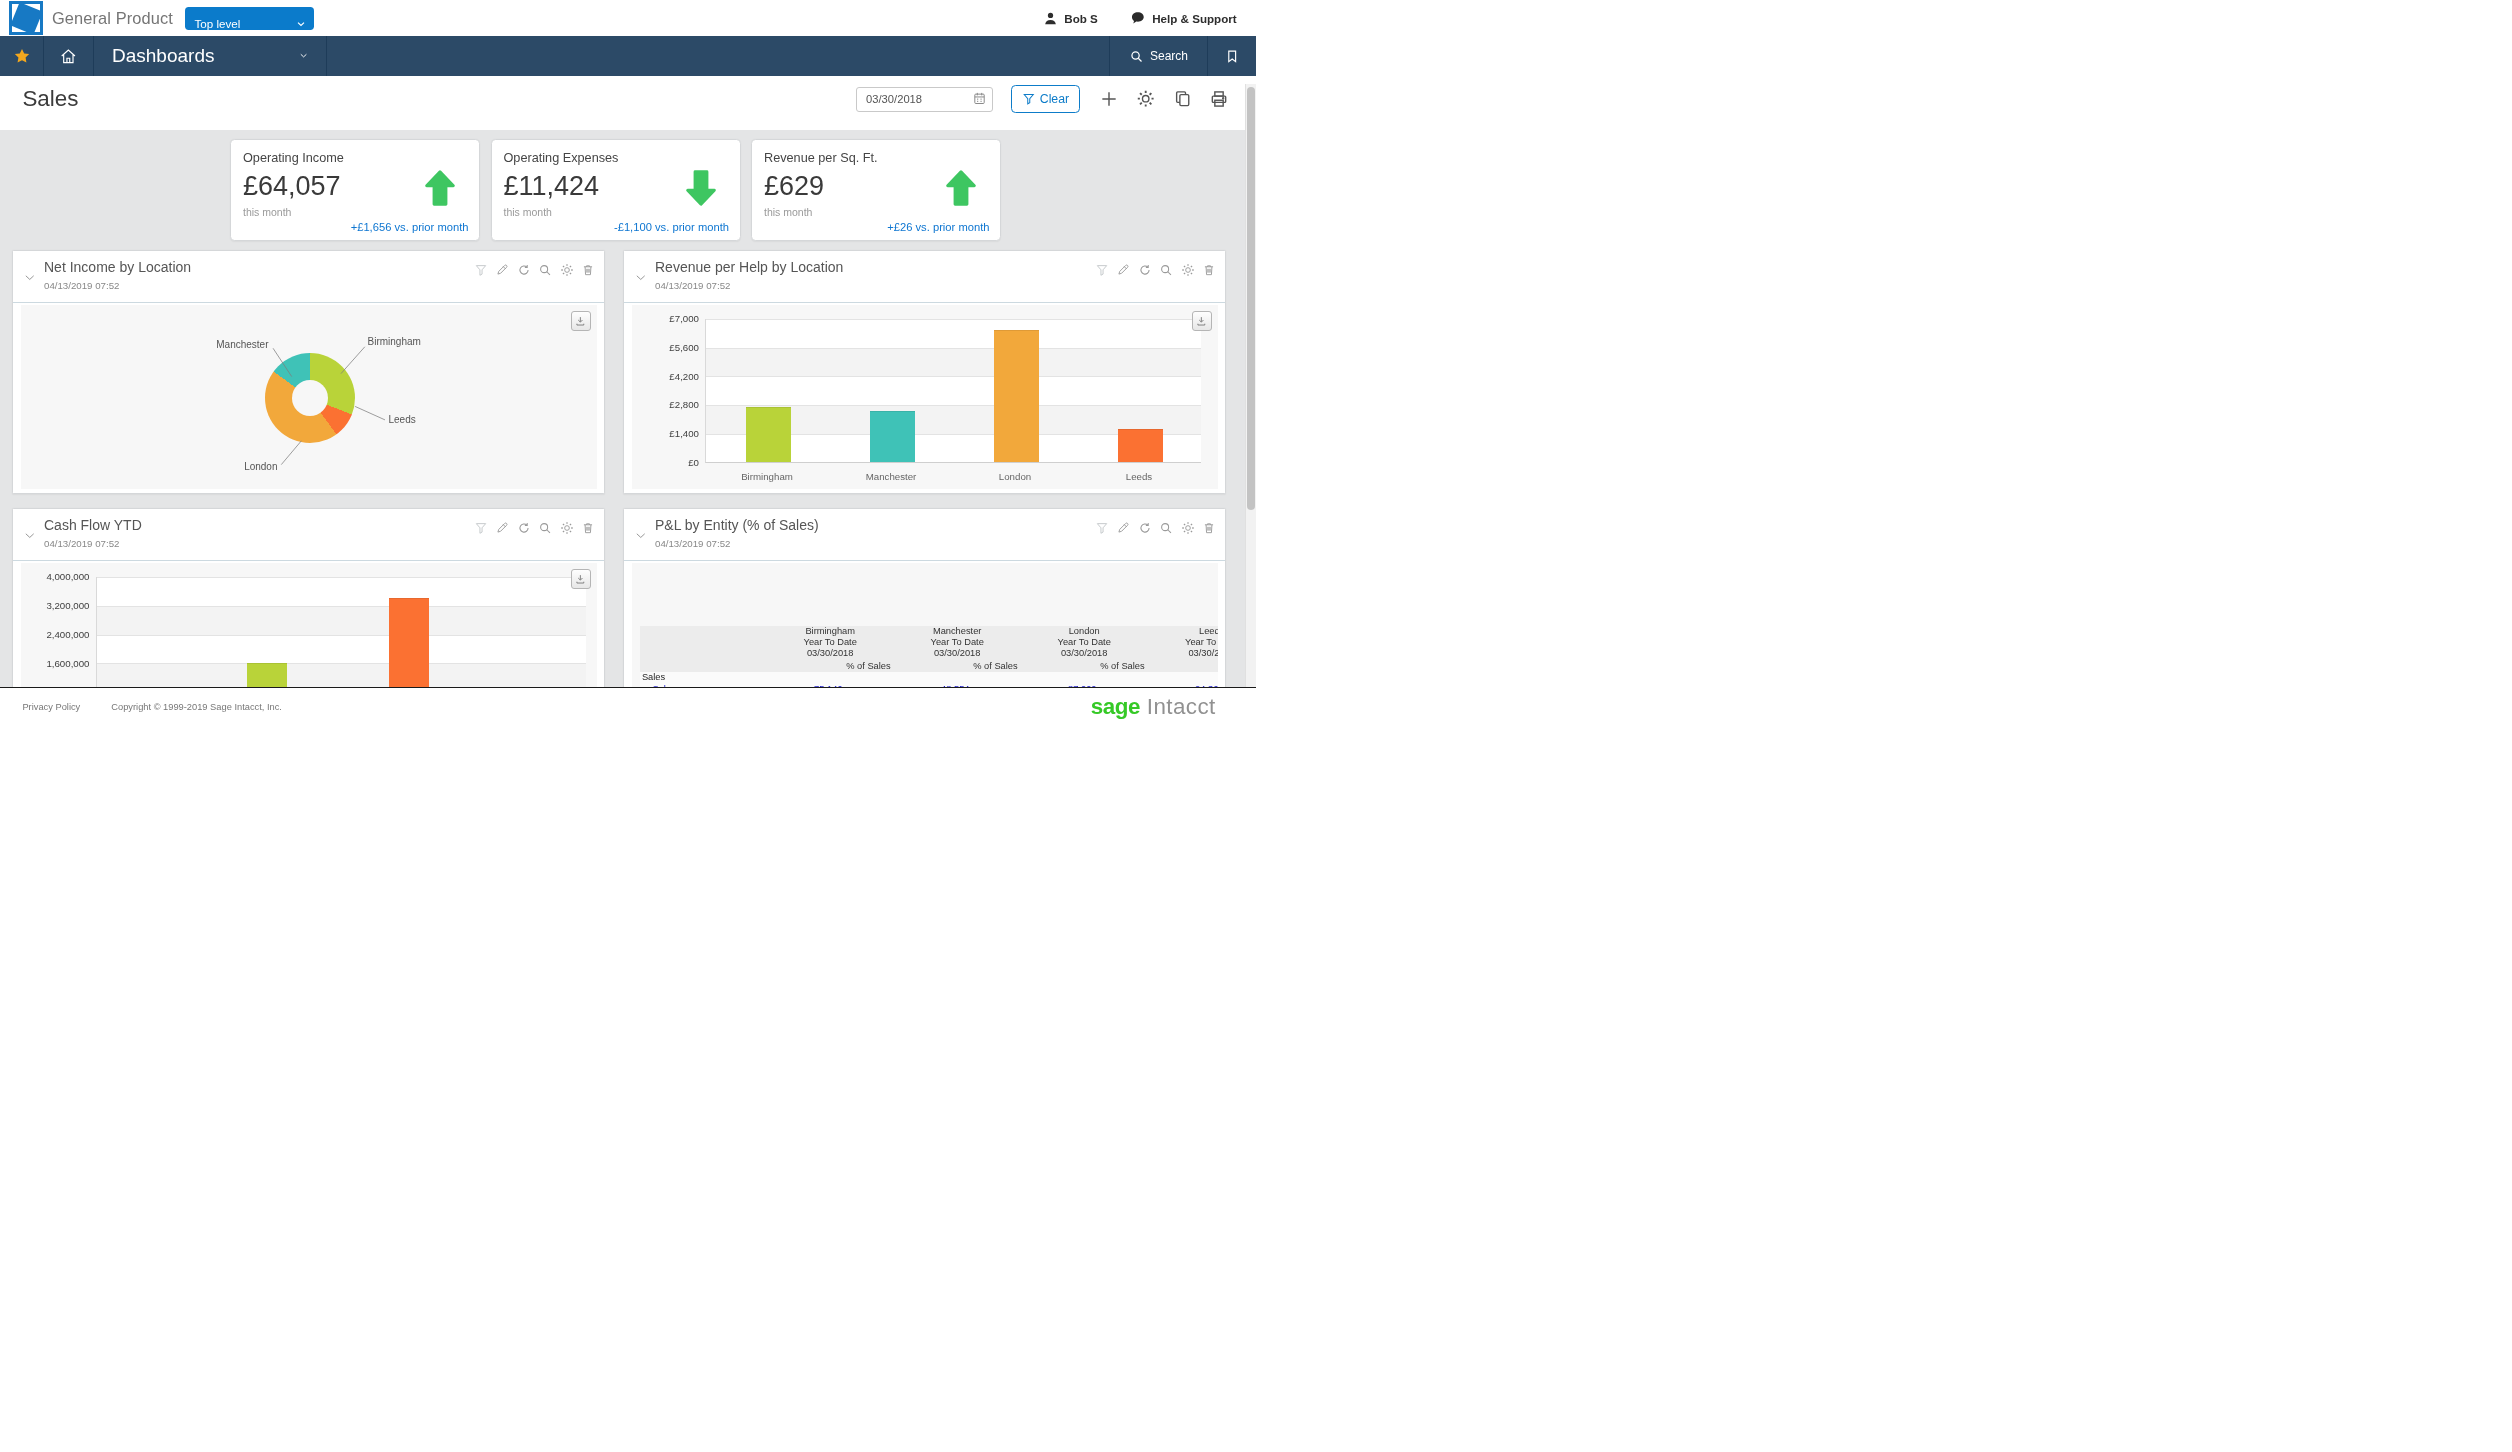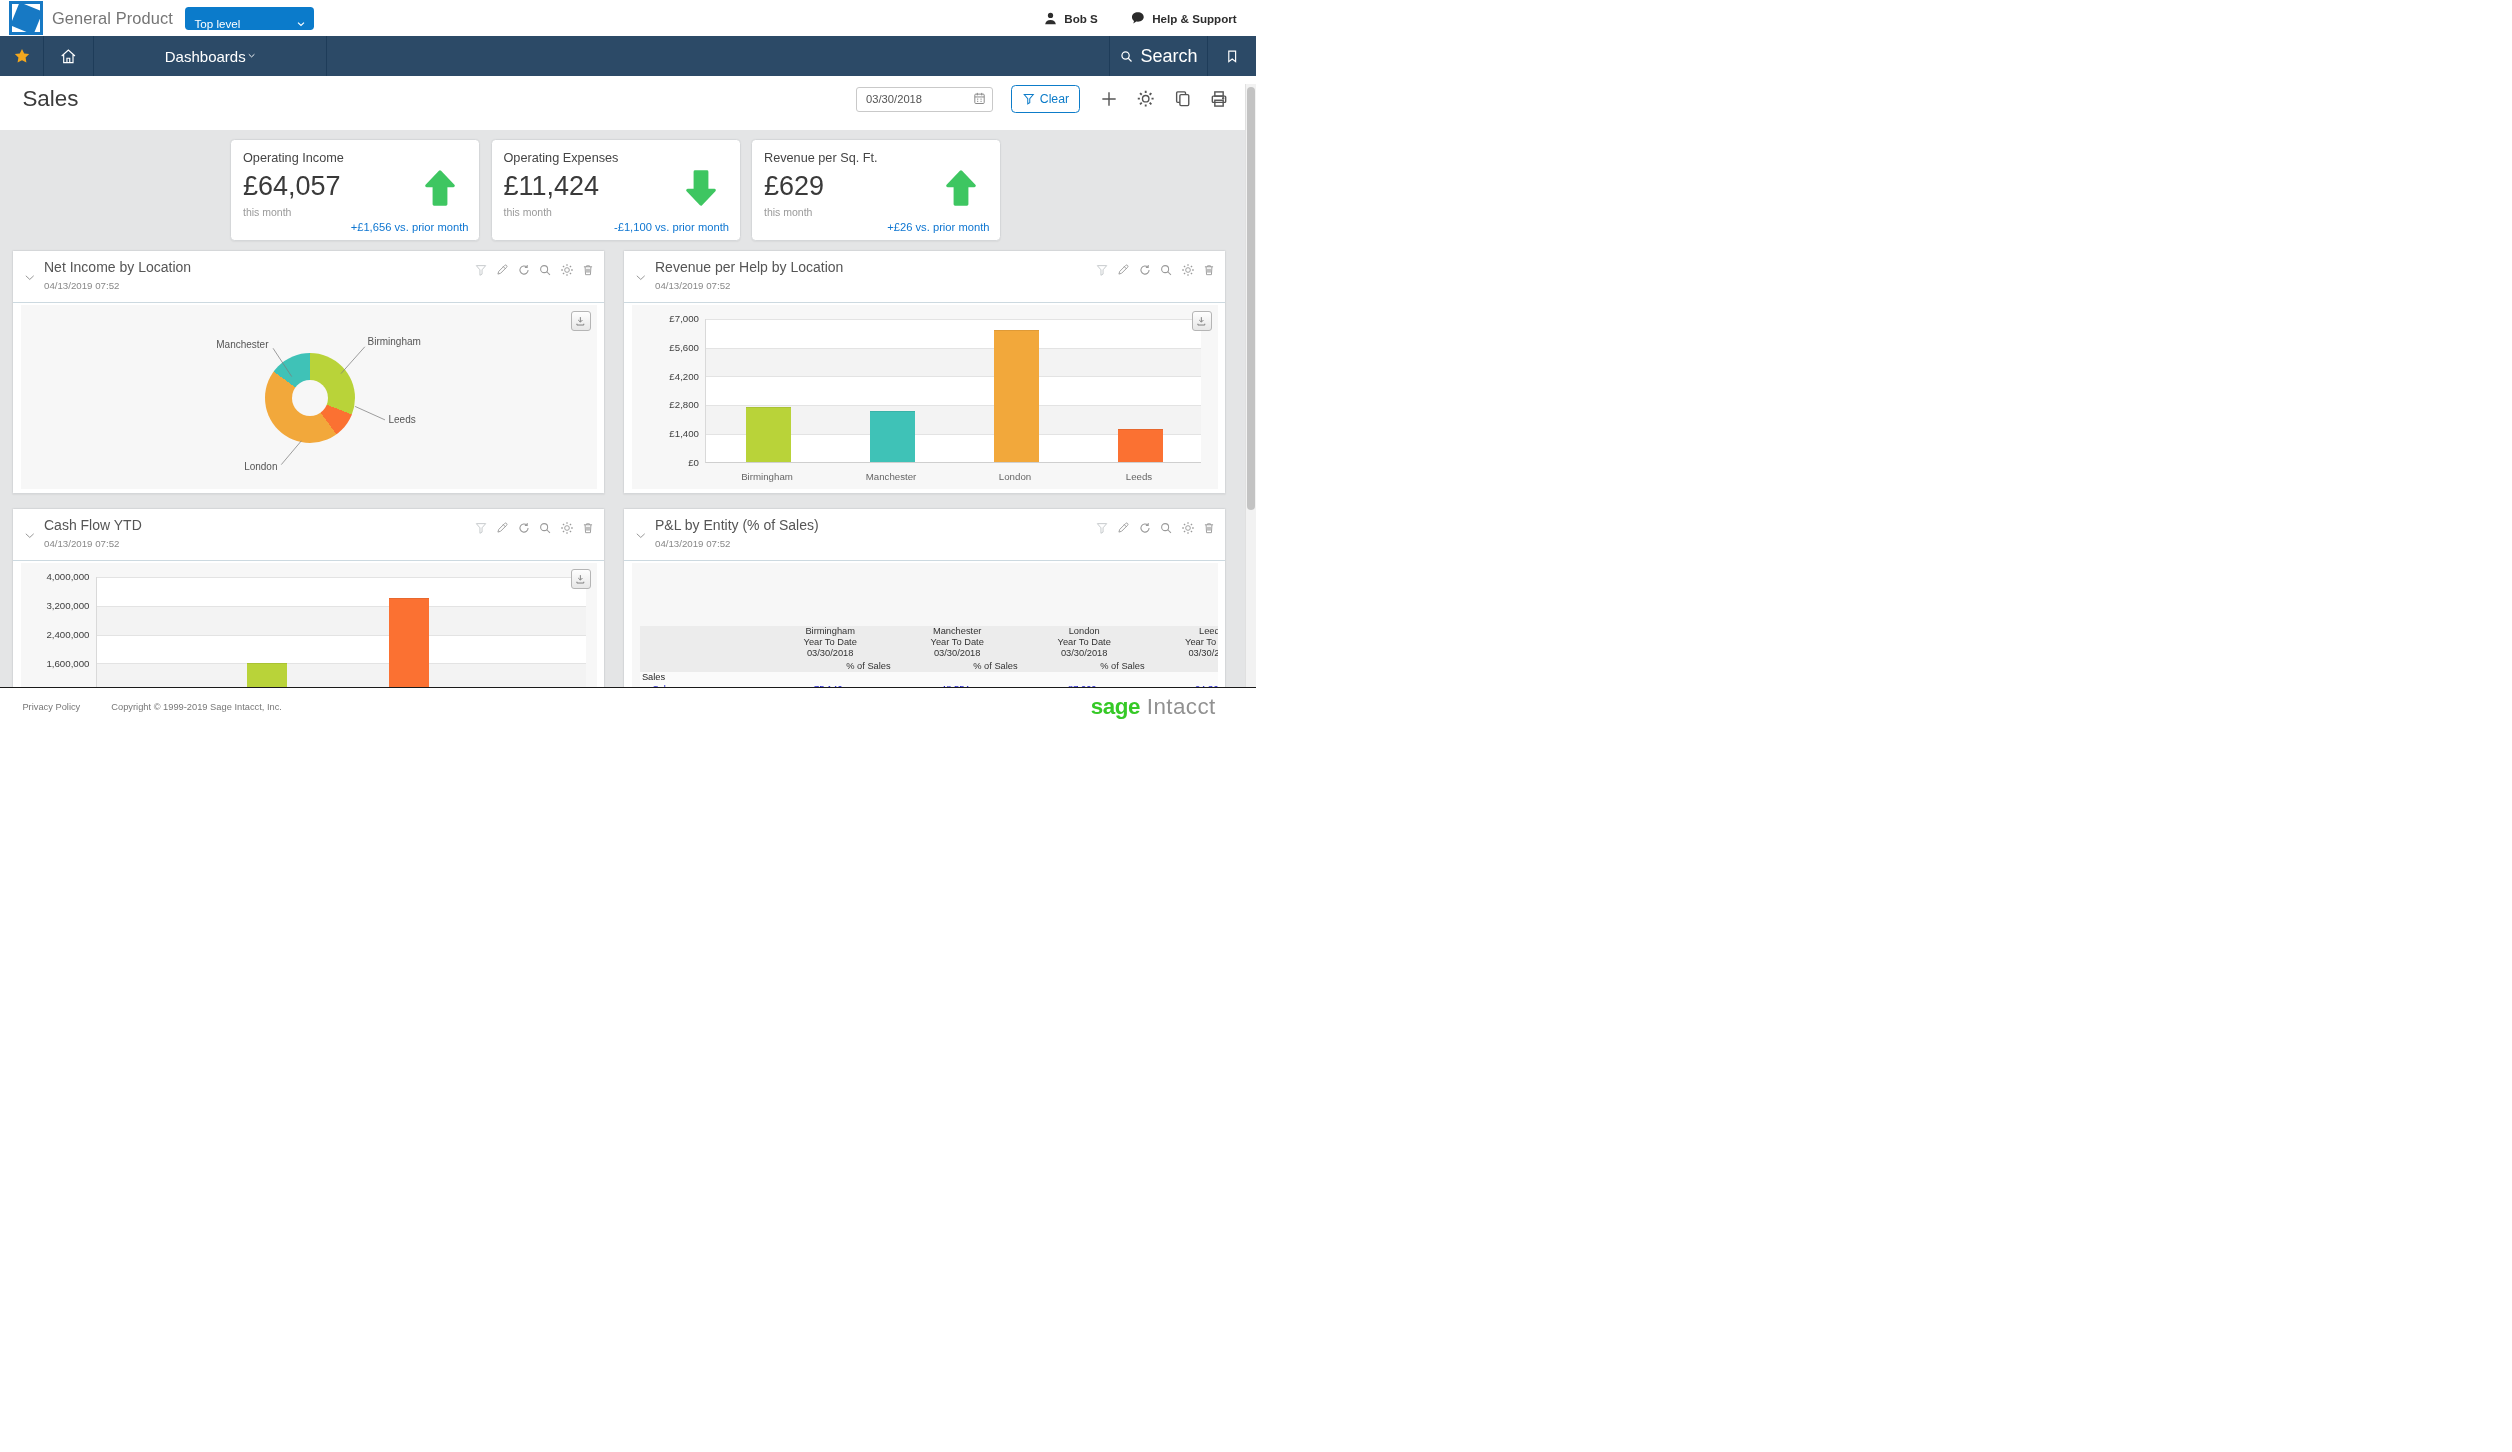--- a/index.html
+++ b/index.html
@@ -19,23 +19,23 @@
     color:#fff; display:flex; align-items:flex-end; justify-content:space-between; padding:0 6.7px 0 9.7px; font-size:11.6px; cursor:pointer;
     font-family:inherit; }
   .header-right { margin-left:auto; display:flex; align-items:center; gap:32px; }
   .header-item { display:flex; align-items:center; gap:6.7px; font-size:11.6px; font-weight:700; color:#2d2d2d; cursor:pointer; }
 
   
   .navbar { height:40px; background:#2c4a67; display:flex; align-items:stretch; color:#fff; position:relative; z-index:3; }
   .nav-cell { display:flex; align-items:center; justify-content:center; border-right:0.7px solid #1e3c59; cursor:pointer; }
   .nav-star { width:44px; }
   .nav-home { width:50px; }
-  .nav-dash { width:233px; padding:0 16.4px 0 18px; font-size:15px; }
+  .nav-dash { width:233px; justify-content:space-between; padding:0 16.4px 0 18px; font-size:19px; }
   .nav-spacer { flex:1; border-right:0.7px solid #1e3c59; }
-  .nav-search { width:98px; gap:6px; font-size:18px; }
+  .nav-search { width:98px; gap:6px; font-size:12px; }
   .nav-bookmark { width:48px; border-right:none; }
 
   
   .title-row { height:46px; background:#fff; display:flex; align-items:center; padding:0 27px 0 22.4px; position:relative; z-index:2; }
   .page-title { font-size:22.4px; font-weight:500; color:#3c3c3c; }
   .toolbar { margin-left:auto; display:flex; align-items:center; }
   .date-wrap { position:relative; width:137px; }
   .date-input { width:137px; height:25px; border:0.7px solid #c9c9c9; border-radius:3px; padding:0 25.4px 0 9px; font-size:11.2px; color:#555;
      font-family:inherit; background:#fff; }
   .date-cal { position:absolute; right:6px; top:4.5px; color:#8a8a8a; }

